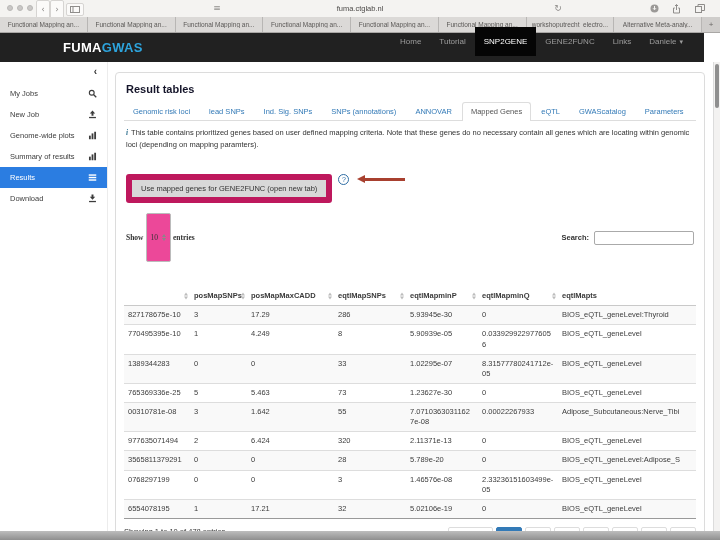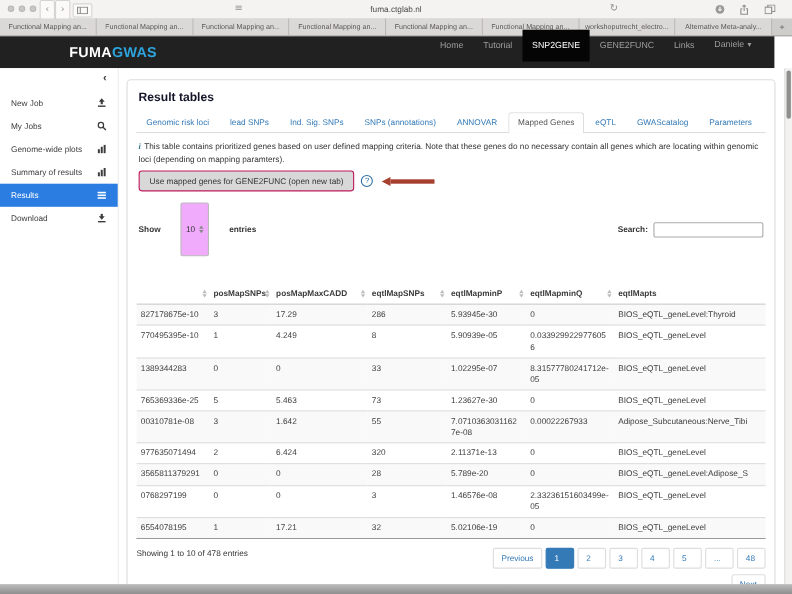--- a/index.html
+++ b/index.html
@@ -57,33 +57,33 @@
   .rtabs{display:flex;border-bottom:1px solid #ddd;}
   .rtab{font-size:7.5px;color:#337ab7;padding:4px 8px 5px 8px;margin-right:1px;margin-bottom:-1px;
         border:1px solid transparent;border-bottom:none;border-radius:3px 3px 0 0;cursor:pointer;white-space:nowrap;}
   .rtab.active{color:#555;background:#fff;border-color:#ddd #ddd #fff;}
 
   .info-line{font-size:7.5px;color:#333;line-height:1.55;margin:6px 2px 5px 2px;max-width:578px;}
   .info-i{color:#31708f;font-family:"Liberation Serif","DejaVu Serif",serif;font-style:italic;
           font-weight:bold;margin-right:3px;}
 
   .btn-row{display:flex;align-items:center;gap:6px;margin:3px 0 10px 2px;}
-  .g2f-btn{font-size:7.5px;color:#333;background:#d8d8d8;border:1px solid #be185d;border-radius:3px;
-           padding:4px 9px;cursor:pointer;}
+  .g2f-btn{font-size:7.5px;color:#333;background:#d8d8d8;border:6px solid #be185d;border-radius:3px;
+           padding:4px 9px;cursor:pointer;margin-top:19px;}
   .help{width:11px;height:11px;box-sizing:border-box;border:1px solid #2e6da4;border-radius:50%;
         color:#2e6da4;font-size:7px;display:flex;align-items:center;justify-content:center;cursor:pointer;flex:none;}
   .anno-arrow{display:flex;align-items:center;margin-left:2px;}
   .arrow-head{width:0;height:0;border-top:4.5px solid transparent;border-bottom:4.5px solid transparent;
               border-right:8px solid #a8402f;}
   .arrow-shaft{width:40px;height:3.5px;background:#a8402f;}
 
   .controls{display:flex;align-items:center;justify-content:space-between;margin:2px 2px 8px 2px;}
-  .show-group{display:flex;align-items:center;gap:18px;font-size:7.5px;font-weight:bold;color:#333;}
+  .show-group{display:flex;align-items:center;gap:2px;font-size:7.5px;font-weight:bold;color:#333;font-family:Liberation Serif, serif;}
   .page-select{display:flex;align-items:center;gap:4px;border:1px solid #bbb;border-radius:2px;
-               padding:19px 4px;font-weight:normal;cursor:pointer;background:#f0abfc;}
+               padding:19px 4px;font-weight:normal;cursor:pointer;background:#ec4899;}
   .spin{display:flex;flex-direction:column;gap:1px;}
   .tri-up{width:0;height:0;border-left:2.5px solid transparent;border-right:2.5px solid transparent;
           border-bottom:3px solid #888;}
   .tri-down{width:0;height:0;border-left:2.5px solid transparent;border-right:2.5px solid transparent;
             border-top:3px solid #888;}
   .search-group{display:flex;align-items:center;gap:5px;font-size:7.5px;font-weight:bold;color:#333;}
   .search-input{width:100px;height:14px;border:1px solid #aaa;border-radius:2px;box-sizing:border-box;
                 font-size:7.5px;padding:0 3px;}
 
   .table-wrap{overflow:hidden;border-bottom:1px solid #9a9a9a;}
@@ -197,34 +197,34 @@
       </div>
   </div>
 
   <div class="app">
     <div class="sidebar">
       <div class="collapse-row">
         <span>‹</span>
       </div>
       <div>
           <div class="side-item">
+            <span class="lbl">My Jobs</span>
+            <span class="icon">
+              <svg viewBox="0 0 12 12">
+                <circle cx="5" cy="5" r="3.2" fill="none" stroke="currentColor" stroke-width="1.5"></circle>
+                <line x1="7.6" y1="7.6" x2="11" y2="11" stroke="currentColor" stroke-width="1.7"></line>
+              </svg>
+            </span>
+          </div>
+          <div class="side-item">
             <span class="lbl">New Job</span>
             <span class="icon">
               <svg viewBox="0 0 12 12">
                 <path d="M6 0.5 L9.6 4.8 H7.3 V7.8 H4.7 V4.8 H2.4 Z"></path>
                 <rect x="1.4" y="9.2" width="9.2" height="1.7"></rect>
-              </svg>
-            </span>
-          </div>
-          <div class="side-item">
-            <span class="lbl">My Jobs</span>
-            <span class="icon">
-              <svg viewBox="0 0 12 12">
-                <circle cx="5" cy="5" r="3.2" fill="none" stroke="currentColor" stroke-width="1.5"></circle>
-                <line x1="7.6" y1="7.6" x2="11" y2="11" stroke="currentColor" stroke-width="1.7"></line>
               </svg>
             </span>
           </div>
           <div class="side-item">
             <span class="lbl">Genome-wide plots</span>
             <span class="icon">
               <svg viewBox="0 0 12 12">
                 <rect x="1.3" y="6.2" width="2.4" height="4.8"></rect>
                 <rect x="4.8" y="3.2" width="2.4" height="7.8"></rect>
                 <rect x="8.3" y="1" width="2.4" height="10"></rect>

